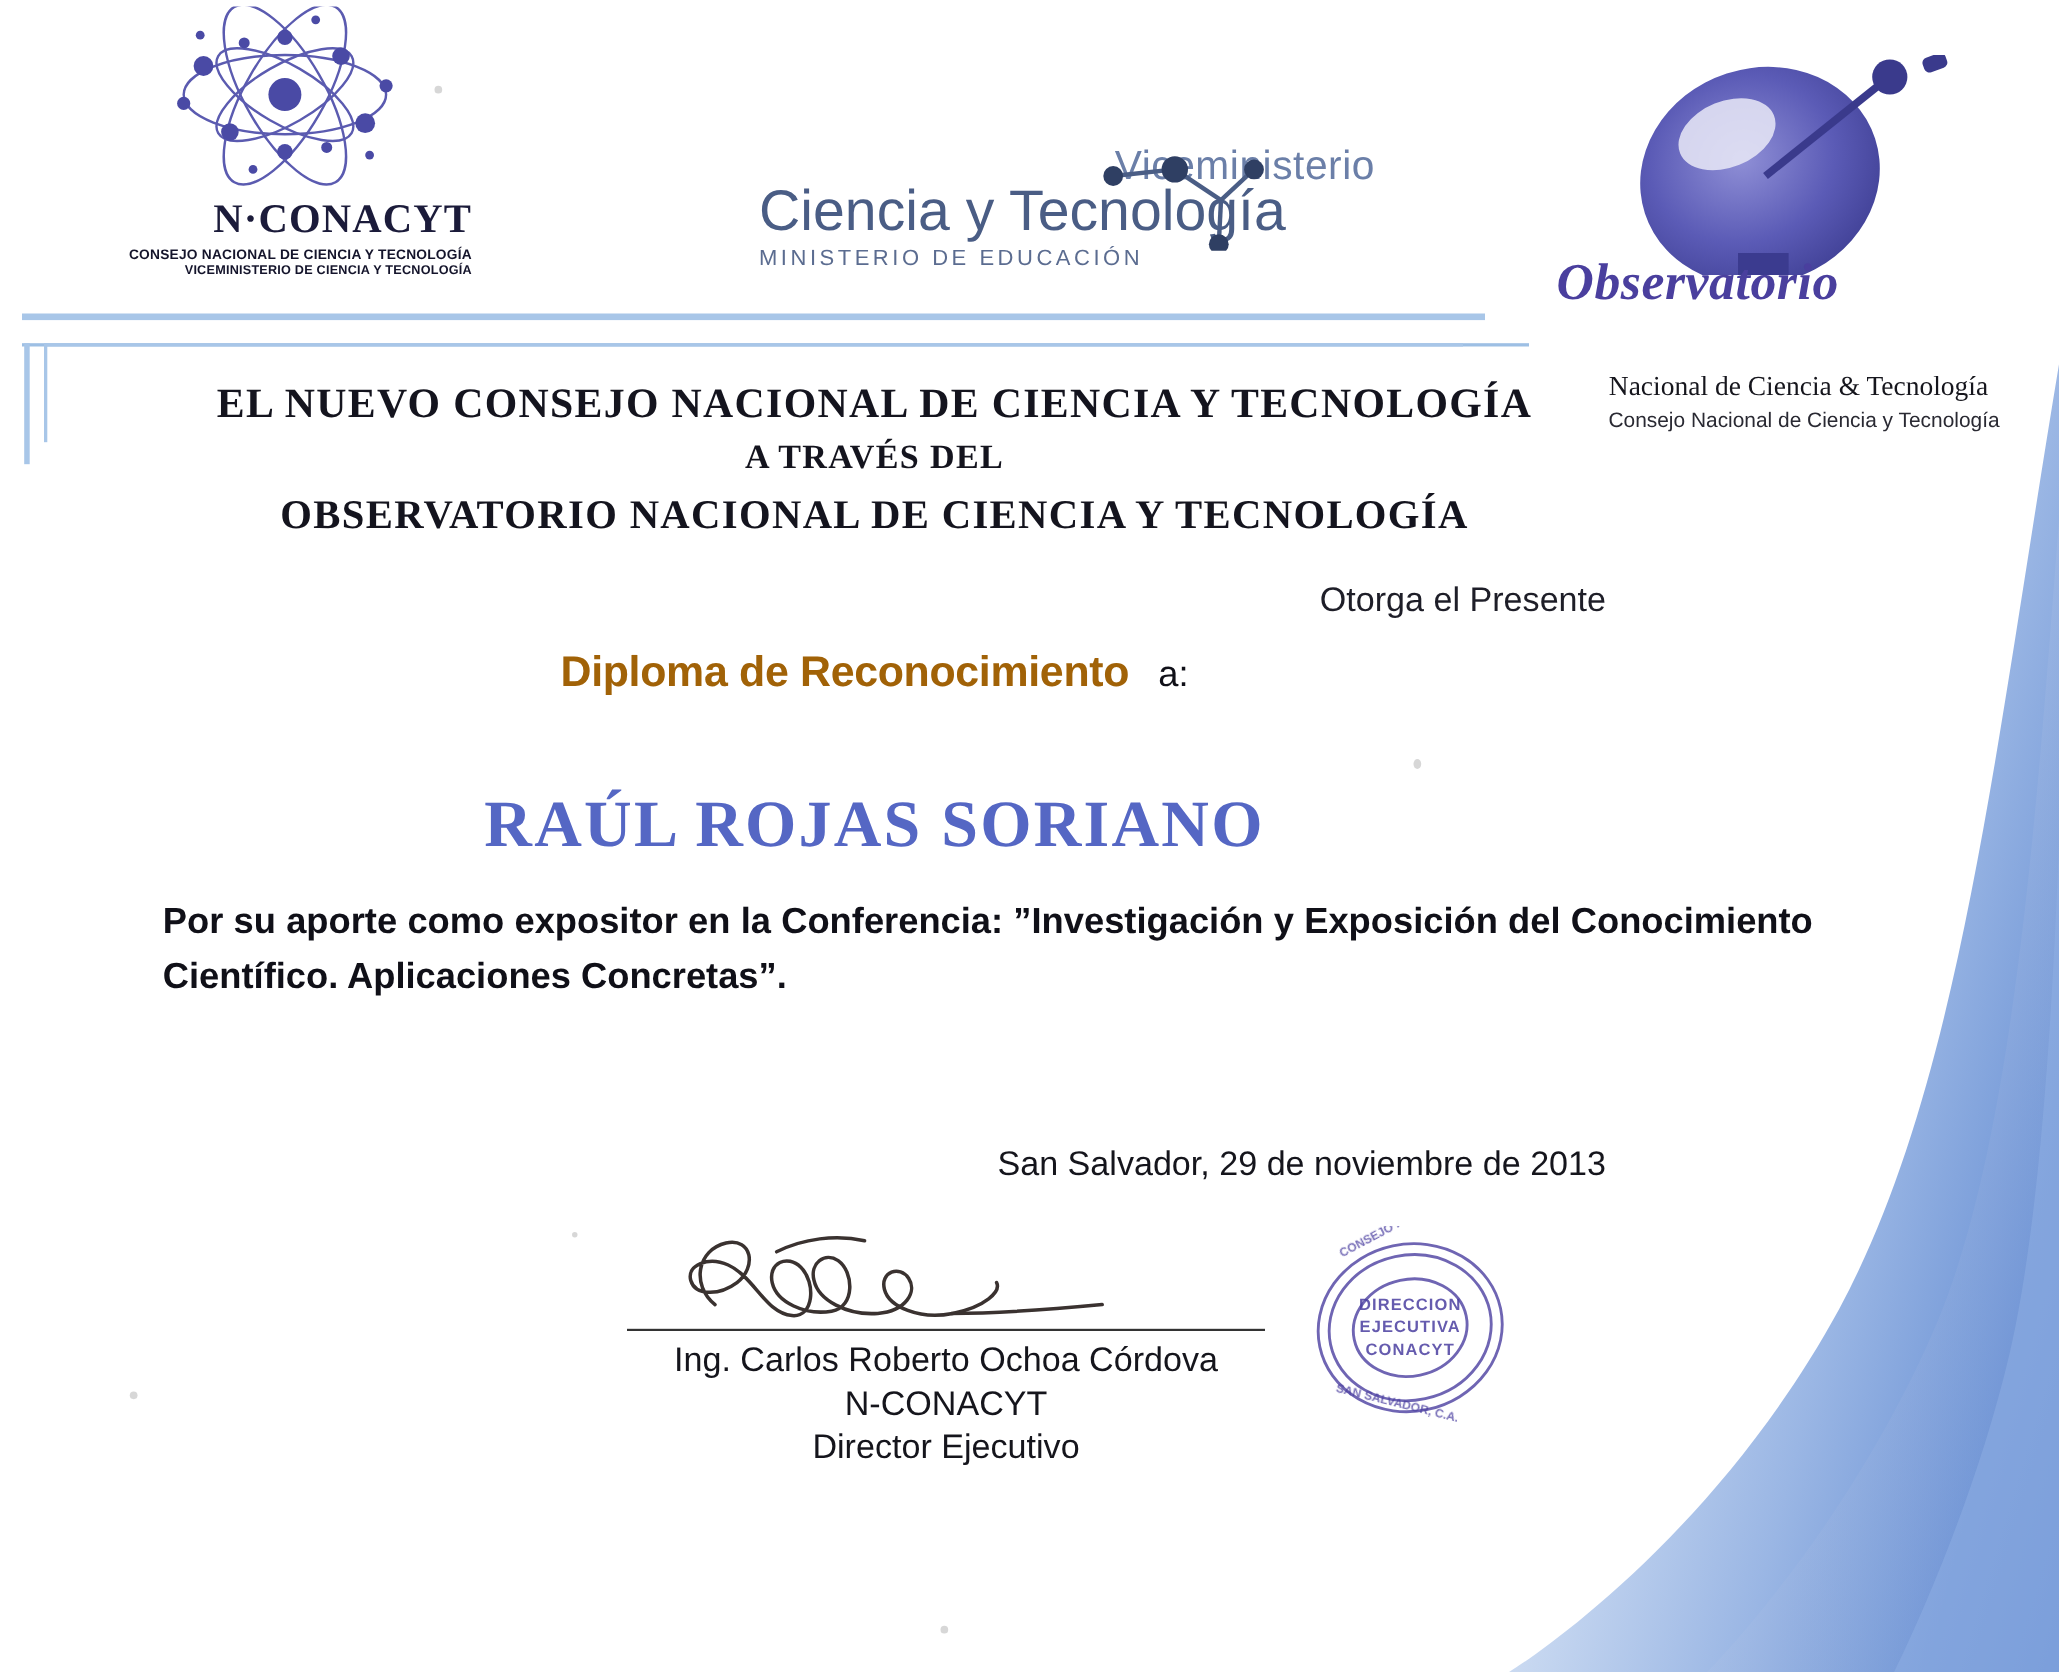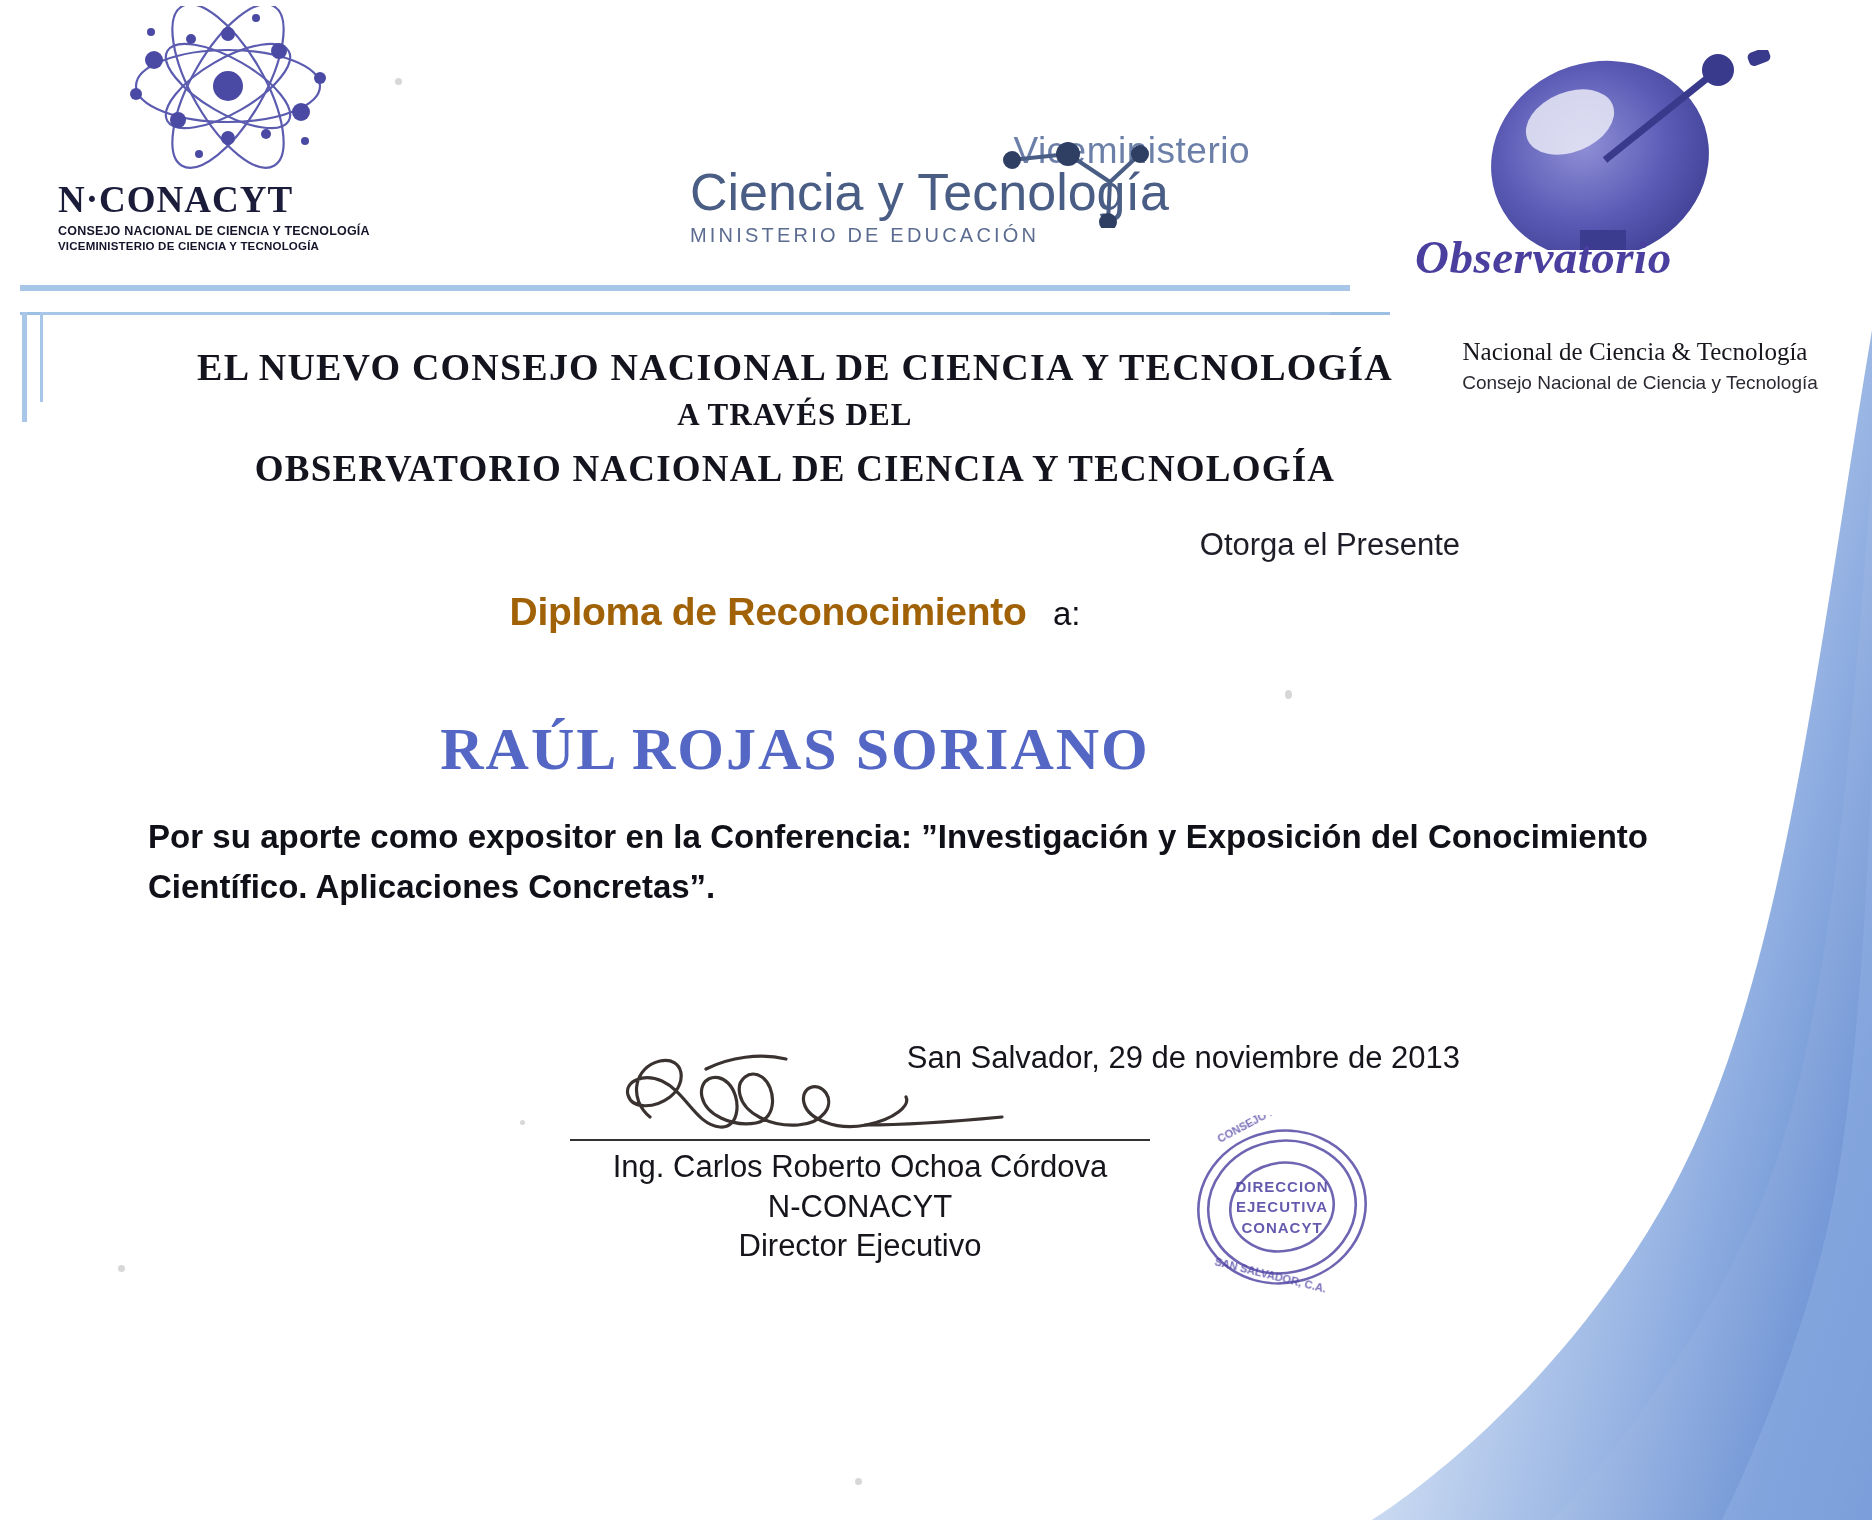--- a/index.html
+++ b/index.html
@@ -32,24 +32,24 @@
   .header {
     position: absolute;
     left: 0; top: 0;
     width: 1872px;
     height: 290px;
   }
 
   
   .logo-conacyt {
     position: absolute;
-    left: 58px;
+    left: 69px;
     top: 6px;
     width: 360px;
-    text-align: left;
+    text-align: right;
   }
   .atom-wrap { height: 170px; position: relative; }
   .conacyt-name {
     font-family: "Liberation Serif", serif;
     font-weight: bold;
     font-size: 37px;
     letter-spacing: 1px;
     color: #1b1b3a;
     margin-top: 2px;
   }
@@ -255,21 +255,21 @@
     text-align: right;
     font-family: "Liberation Sans", sans-serif;
     font-size: 31px;
     color: #15151c;
   }
 
   
   .sig-block {
     position: absolute;
     left: 480px;
-    top: 1139px;
+    top: 1208px;
     width: 760px;
     text-align: center;
   }
   .sig-svg { position: absolute; left: 130px; top: -100px; }
   .sig-line {
     width: 580px;
     height: 2px;
     background: #333;
     margin: 0 auto 6px auto;
   }

